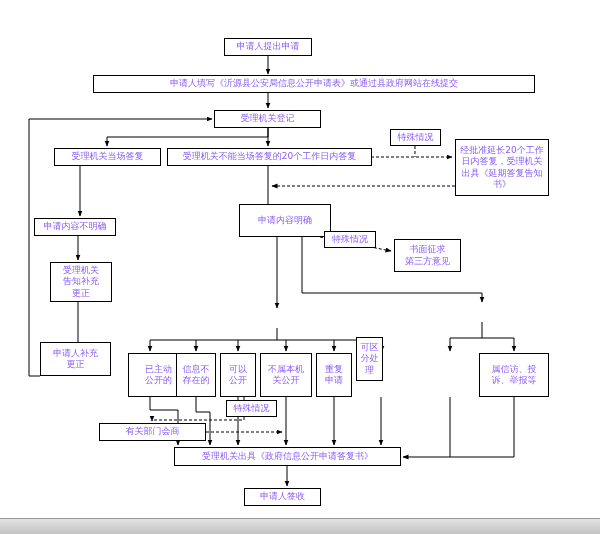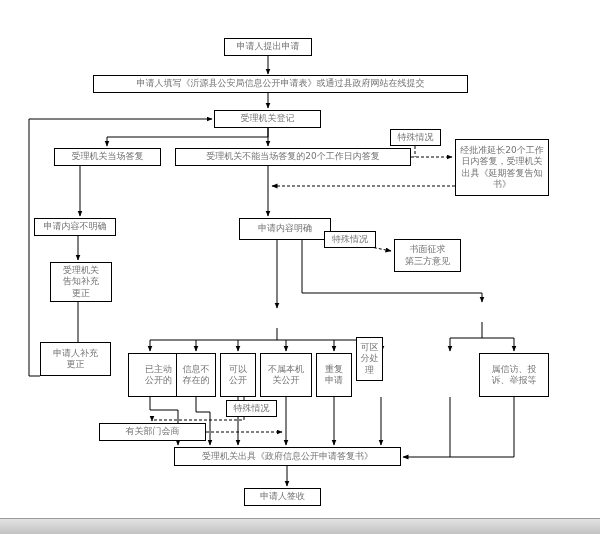--- a/index.html
+++ b/index.html
@@ -1,18 +1,18 @@
 <!DOCTYPE html>
 <html><head>
 <meta charset="utf-8">
 <style>
   html,body{margin:0;padding:0;background:#fff;}
   .canvas{
     position:relative;width:600px;height:534px;background:#ffffff;
-    font-family:"DejaVu Sans",sans-serif;overflow:hidden;color:#737373;
+    font-family:"DejaVu Sans",sans-serif;overflow:hidden;color:#8b5cf6;
   }
   svg.connectors{position:absolute;left:0;top:0;}
   .node{
     position:absolute;box-sizing:border-box;border:1px solid #000;background:#fff;
     display:flex;align-items:center;justify-content:center;text-align:center;
     font-size:9px;line-height:1.25;padding:1px 2px;white-space:pre-line;
   }
   .footer-bar{
     position:absolute;left:0;bottom:0;width:600px;height:15px;
     background:linear-gradient(#e2e2e2,#c2c2c2);border-top:1px solid #9a9a9a;
@@ -68,35 +68,35 @@
       <path d="M415,146 L415,157"></path>
       <path d="M455,186 L272,186" marker-end="url(#ah)"></path>
       <path d="M315,236 L391,251" marker-end="url(#ah)"></path>
       <path d="M244,397 L244,420 L152,420 L152,421" marker-end="url(#ah)"></path>
       <path d="M206,432 L282,432" marker-end="url(#ah)"></path>
     </g>
   </svg>
 
   <div class="node" style="left:224px;top:38px;width:88px;height:18px">申请人提出申请</div>
 
-  <div class="node" style="left:93px;top:75px;width:375px;height:18px">申请人填写《沂源县公安局信息公开申请表》或通过县政府网站在线提交</div>
+  <div class="node" style="left:93px;top:75px;width:442px;height:18px">申请人填写《沂源县公安局信息公开申请表》或通过县政府网站在线提交</div>
 
   <div class="node" style="left:214px;top:110px;width:107px;height:18px">受理机关登记</div>
 
   <div class="node" style="left:54px;top:148px;width:107px;height:18px">受理机关当场答复</div>
 
-  <div class="node" style="left:175px;top:148px;width:236px;height:18px">受理机关不能当场答复的20个工作日内答复</div>
+  <div class="node" style="left:167px;top:148px;width:205px;height:18px">受理机关不能当场答复的20个工作日内答复</div>
 
   <div class="node" style="left:390px;top:129px;width:51px;height:17px">特殊情况</div>
 
   <div class="node" style="left:455px;top:139px;width:94px;height:57px">经批准延长20个工作日内答复，受理机关出具《延期答复告知书》</div>
 
   <div class="node" style="left:34px;top:218px;width:82px;height:18px">申请内容不明确</div>
 
-  <div class="node" style="left:239px;top:218px;width:92px;height:22px">申请内容明确</div>
+  <div class="node" style="left:239px;top:204px;width:92px;height:33px">申请内容明确</div>
 
   <div class="node" style="left:324px;top:231px;width:52px;height:17px">特殊情况</div>
 
   <div class="node" style="left:394px;top:239px;width:67px;height:33px">书面征求
 第三方意见</div>
 
   <div class="node" style="left:50px;top:262px;width:62px;height:40px">受理机关
 告知补充
 更正</div>
 

